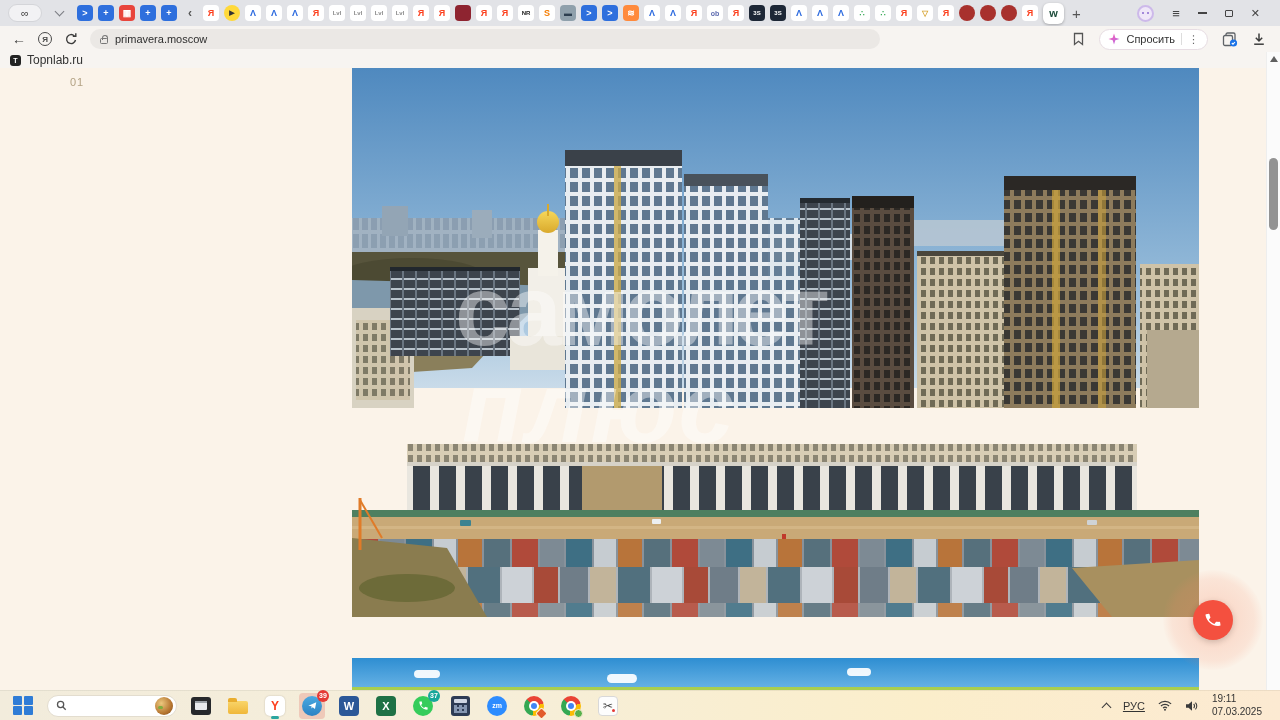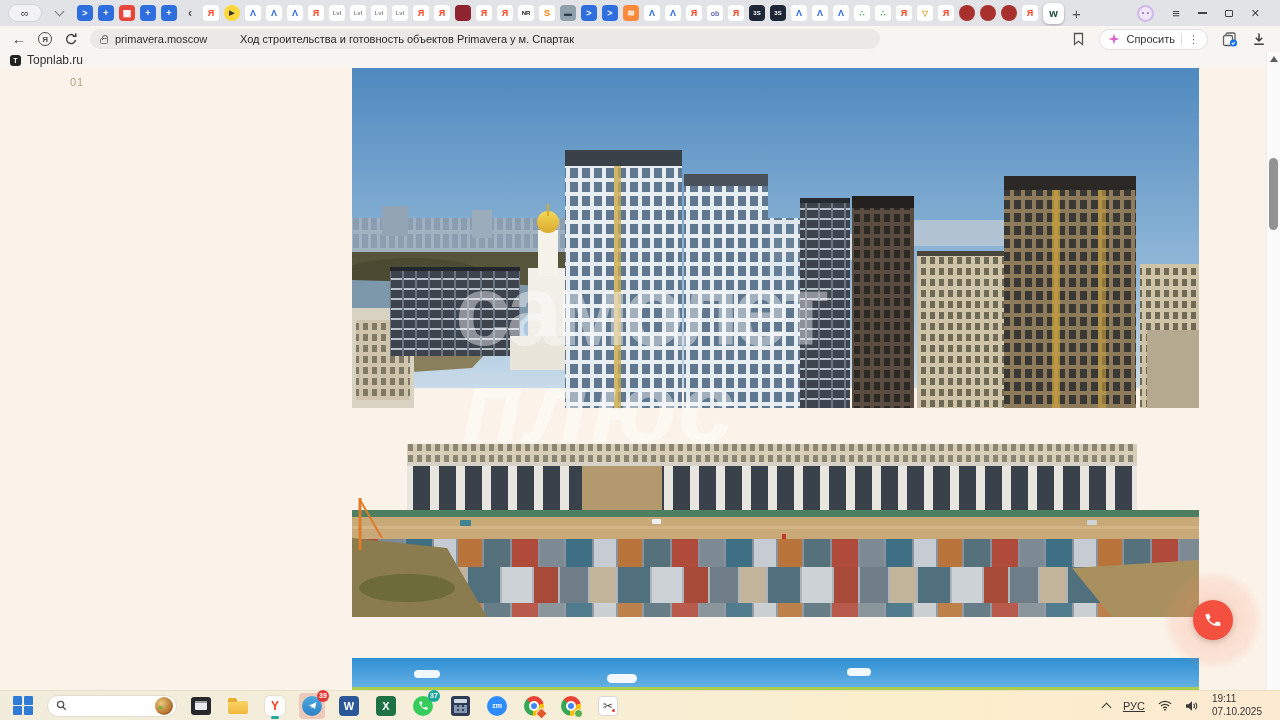--- a/index.html
+++ b/index.html
@@ -203,21 +203,20 @@
   <div class="toolbar">
     <span class="tbtn">←</span>
     <span class="ybtn">Я</span>
     <svg width="14" height="14" viewBox="0 0 14 14">
       <path d="M11.5 8a4.5 4.5 0 1 1-1.2-4.1" fill="none" stroke="#3c3c3c" stroke-width="1.4"></path>
       <path d="M11.8 1.2v3h-3" fill="none" stroke="#3c3c3c" stroke-width="1.4"></path>
     </svg>
     <div class="addr">
       <span class="lock"></span>
       <span class="url">primavera.moscow</span>
-      <span class="ptitle">Ход строительства и готовность объектов Primavera у м. Спартак</span>
     </div>
     <div class="tb-right">
       <svg width="13" height="14" viewBox="0 0 13 14">
         <path d="M2.5 1.5h8v11l-4-3.2-4 3.2z" fill="none" stroke="#555" stroke-width="1.3"></path>
       </svg>
       <div class="askpill">
         <svg width="12" height="12" viewBox="0 0 12 12">
           <defs>
               <linearGradient id="spk" x1="0" y1="0" x2="1" y2="1">
             <stop offset="0" stop-color="#ff5bb0"></stop>
@@ -484,17 +483,17 @@
       <svg width="14" height="11" viewBox="0 0 16 12">
         <path d="M1 4.2a10 10 0 0 1 14 0M3.4 6.6a6.6 6.6 0 0 1 9.2 0M5.8 9a3.2 3.2 0 0 1 4.4 0" fill="none" stroke="#3a3a3a" stroke-width="1.3"></path>
         <circle cx="8" cy="10.8" r="1.1" fill="#3a3a3a"></circle>
       </svg>
       <svg width="14" height="12" viewBox="0 0 16 14">
         <polygon points="1,5 4,5 8,1.5 8,12.5 4,9 1,9" fill="#3a3a3a"></polygon>
         <path d="M10 4.5a4 4 0 0 1 0 5M12 3a6.5 6.5 0 0 1 0 8" fill="none" stroke="#3a3a3a" stroke-width="1.2"></path>
       </svg>
       <div class="clock">
         <div>19:11</div>
-        <div>07.10.2025</div>
+        <div>07.03.2025</div>
       </div>
     </div>
   </div>
 </div>
 
 </body></html>

